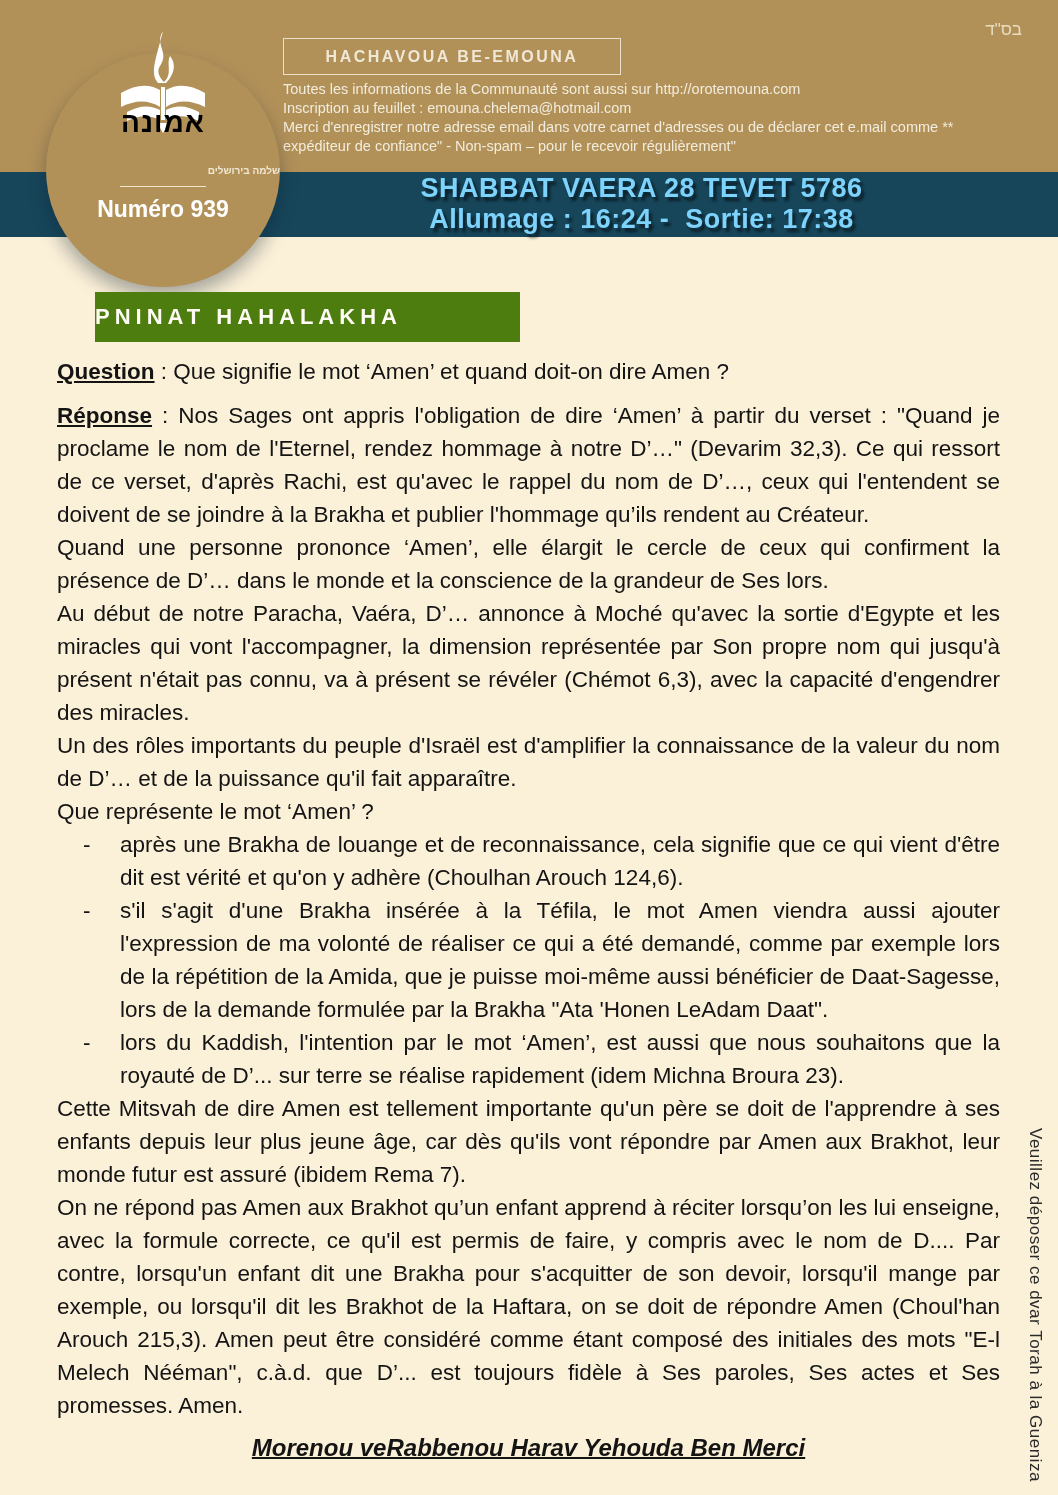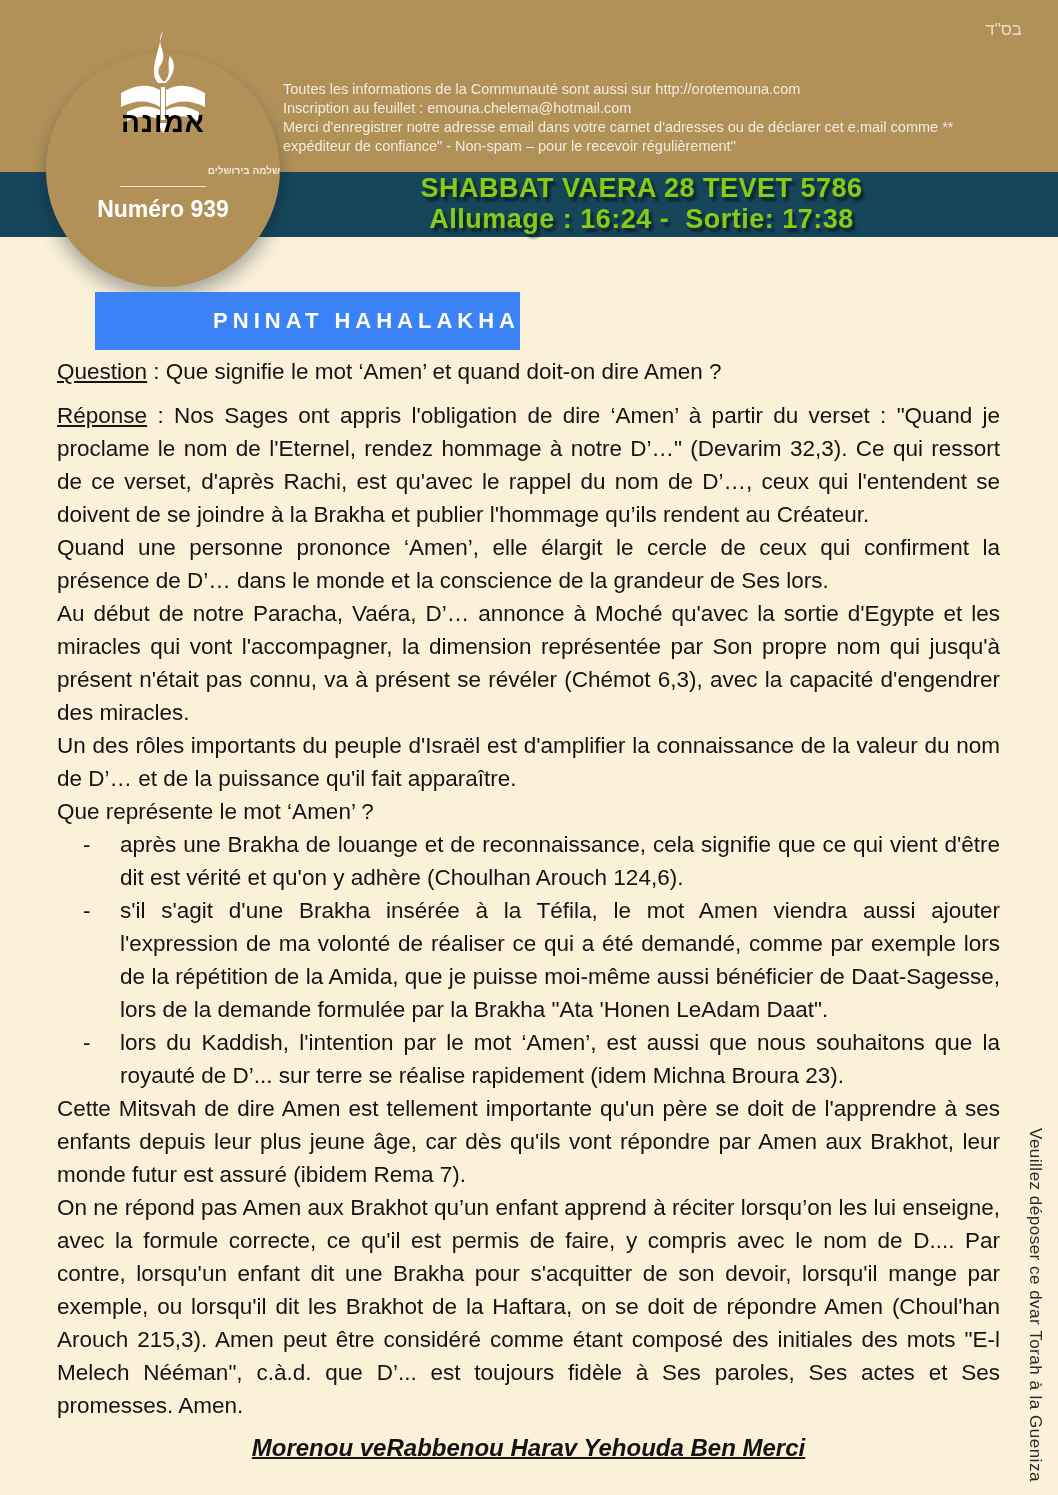--- a/index.html
+++ b/index.html
@@ -16,43 +16,43 @@
     position:absolute; top:38px; left:283px; width:338px; height:37px;
     border:1px solid #e9e0cc; display:flex; align-items:center; justify-content:center;
   }
   .title-box span { color:#f0e8d7; font-weight:bold; font-size:16px; letter-spacing:2.5px; }
   .info-lines { position:absolute; top:80px; left:283px; width:720px; }
   .info-line { color:#f2ecdd; font-size:14.5px; line-height:19px; }
   
   .band { position:absolute; top:172px; left:0; width:100%; height:65px; background:#17465a; }
   .band-inner { position:absolute; left:280px; right:55px; top:1px; text-align:center; }
   .band-line {
-    color:#84cc16; font-weight:bold; font-size:27px; line-height:31px; letter-spacing:.5px;
+    color:#7dd3fc; font-weight:bold; font-size:27px; line-height:31px; letter-spacing:.5px;
     white-space:pre; text-shadow:3px 4px 3px rgba(0,0,0,.55);
   }
   
   .logo-circle {
     position:absolute; left:46px; top:53px; width:234px; height:234px; border-radius:50%;
     background:#b29159; box-shadow:0 10px 18px rgba(10,30,45,.35);
   }
   .logo-icon { position:absolute; left:50%; top:-26px; transform:translateX(-50%); }
   .logo-hebrew { position:absolute; top:54px; width:100%; text-align:center; color:#000000; font-weight:bold; font-size:28px; letter-spacing:1px; }
   .logo-sub { position:absolute; top:112px; width:100%; text-align:right; color:#f0e8d4; font-size:10px; font-weight:bold; }
   .circle-divider { position:absolute; top:133px; left:74px; width:86px; height:1px; background:#f0e6cf; }
   .issue { position:absolute; top:143px; width:100%; text-align:center; color:#fff; font-weight:bold; font-size:23px; }
   
   .section-banner {
-    position:absolute; left:95px; top:292px; width:425px; height:58px; background:#3b82f6;
-    display:flex; align-items:center; justify-content:flex-end;
+    position:absolute; left:95px; top:292px; width:425px; height:50px; background:#4d7c0f;
+    display:flex; align-items:center; justify-content:flex-start;
   }
   .section-banner span { color:#fdfbf4; font-weight:bold; font-size:22px; letter-spacing:5px; }
   
   .content { position:absolute; left:57px; top:356px; width:943px; }
   .question { font-size:22.5px; line-height:32px; margin-bottom:11px; }
-  .lead { font-weight:normal; text-decoration:underline; }
+  .lead { font-weight:bold; text-decoration:underline; }
   .para { font-size:22.5px; line-height:33px; text-align:justify; }
   .bullets { list-style:none; }
   .bullets li { display:flex; }
   .dash { width:63px; padding-left:26px; font-size:22.5px; line-height:33px; }
   .btext { flex:1; font-size:22.5px; line-height:33px; text-align:justify; }
   .signature {
     margin-top:12px; text-align:center; font-size:24px; font-weight:bold; font-style:italic;
     text-decoration:underline; text-decoration-thickness:2px;
   }
   
@@ -62,20 +62,23 @@
     font-size:17px; color:#2a2a2a; letter-spacing:.5px;
   }
 </style>
 </head>
 <body>
 
 <div class="page">
 
   <header class="masthead">
     <div class="bsd">בס"ד</div>
+    <div class="title-box">
+      <span>HACHAVOUA BE-EMOUNA</span>
+    </div>
     <div class="info-lines">
       <div class="info-line">Toutes les informations de la Communauté sont aussi sur http://orotemouna.com</div>
       <div class="info-line">Inscription au feuillet : emouna.chelema@hotmail.com</div>
       <div class="info-line">Merci d'enregistrer notre adresse email dans votre carnet d'adresses ou de déclarer cet e.mail comme **</div>
       <div class="info-line">expéditeur de confiance" - Non-spam – pour le recevoir régulièrement"</div>
     </div>
   </header>
 
   <div class="band">
     <div class="band-inner">

